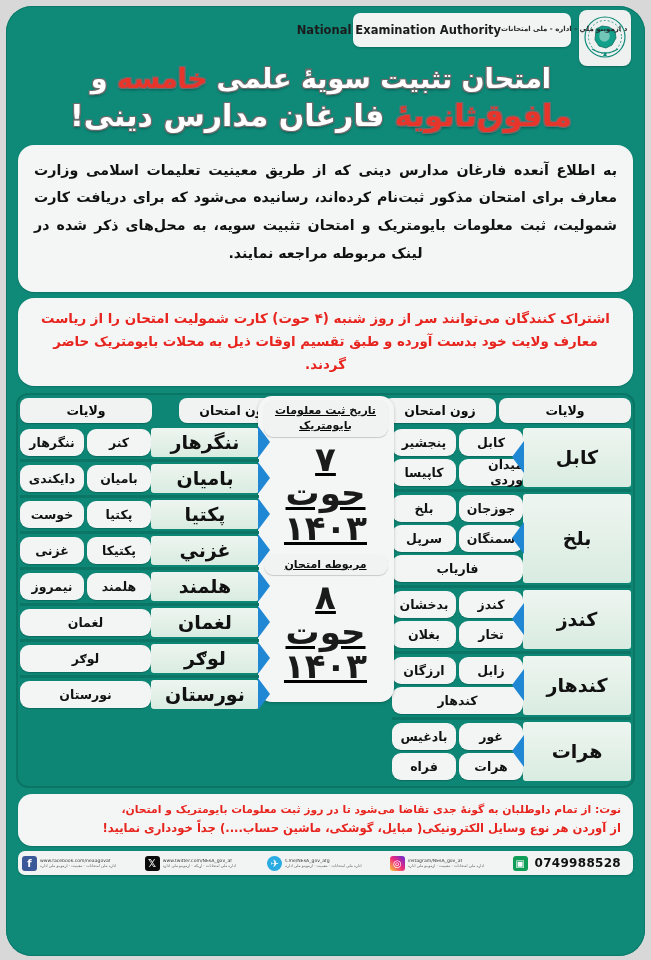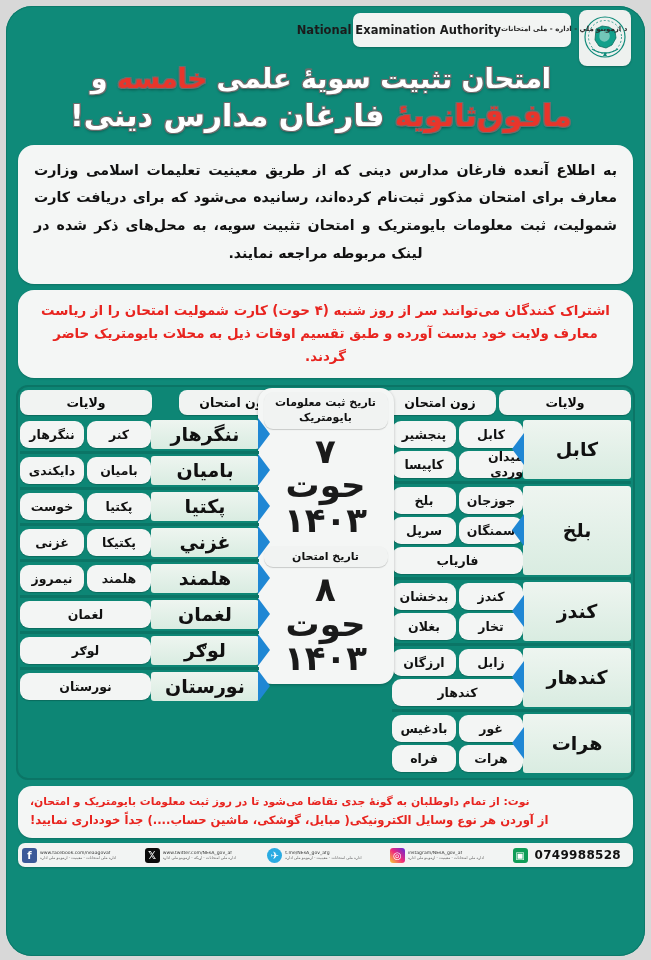--- a/index.html
+++ b/index.html
@@ -49,21 +49,21 @@
       -1.2px 1.2px 0 #6d6d6d, 1.2px 1.2px 0 #6d6d6d,
       0 2px 3px rgba(0,0,0,.35);
   }
   .title .l1{font-size:27px;line-height:1.25;}
   .title .l2{font-size:30px;line-height:1.3;}
   .title .red{color:#e8352b;}
 
   
   .card{
     margin:4px 12px 0 12px;background:#f4f6f5;border-radius:16px;
-    padding:12px 16px 16px 16px;direction:rtl;
+    padding:12px 16px 24px 16px;direction:rtl;
     box-shadow:0 1px 2px rgba(0,0,0,.18);
   }
   .card p{
     margin:0;font-size:14.2px;line-height:1.95;color:#111;
     text-align:justify;text-align-last:center;font-weight:bold;
   }
   .notice{
     margin:6px 12px 0 12px;background:#f4f6f5;border-radius:16px;
     padding:9px 14px;direction:rtl;box-shadow:0 1px 2px rgba(0,0,0,.18);
   }
@@ -130,39 +130,39 @@
   }
   .side-left .arrow{
     right:-11px;border-left:12px solid #1f87d4;
   }
 
   
   .datepanel{
     position:absolute;left:50%;top:-30px;transform:translateX(-50%);
     width:124px;background:#f4f6f5;border-radius:14px;
     box-shadow:0 1px 3px rgba(0,0,0,.25);
-    padding:4px 6px 0 6px;text-align:center;direction:rtl;
+    padding:4px 6px 10px 6px;text-align:center;direction:rtl;text-decoration:underline;
   }
   .dlabel{
     background:#f1f3f2;border-radius:9px;font-size:11px;font-weight:bold;
     color:#111;padding:3px 2px;line-height:1.4;
     box-shadow:0 1px 1px rgba(0,0,0,.18);
   }
   .dval{
     font-size:34px;font-weight:bold;color:#1a1a1a;line-height:1.02;
     padding:5px 0 8px 0;
   }
   .dval div{display:block;}
 
   
   .notes{
     margin:6px 12px 0 12px;background:#f4f6f5;border-radius:14px;
     padding:7px 12px;direction:rtl;box-shadow:0 1px 2px rgba(0,0,0,.18);
   }
-  .notes p{margin:0;font-size:10.8px;line-height:1.72;color:#e8241f;font-weight:bold;text-align:left;}
+  .notes p{margin:0;font-size:10.8px;line-height:1.72;color:#e8241f;font-weight:bold;text-align:right;}
   .notes p.strong{font-size:11.6px;}
 
   
   .footer{
     margin:5px 12px 0 12px;background:#f2f4f3;border-radius:7px;
     height:24px;display:flex;align-items:center;direction:ltr;
     padding:0 4px;gap:3px;box-shadow:0 1px 2px rgba(0,0,0,.2);
   }
   .fitem{display:flex;align-items:center;gap:3px;flex:1 1 0;min-width:0;}
   .ficon{width:15px;height:15px;border-radius:3px;flex:0 0 15px;
@@ -299,21 +299,21 @@
           </div>
 
         <div class="mid">
           <div class="datepanel">
             <div class="dlabel">تاریخ ثبت معلومات بایومتریک</div>
             <div class="dval">
               <div>۷</div>
               <div>حوت</div>
               <div>۱۴۰۳</div>
             </div>
-            <div class="dlabel">تاریخ امتحان</div>
+            <div class="dlabel">مربوطه امتحان</div>
             <div class="dval">
               <div>۸</div>
               <div>حوت</div>
               <div>۱۴۰۳</div>
             </div>
           </div>
         </div>
 
         <div class="side side-left" id="side-left">
             <div class="grp">

